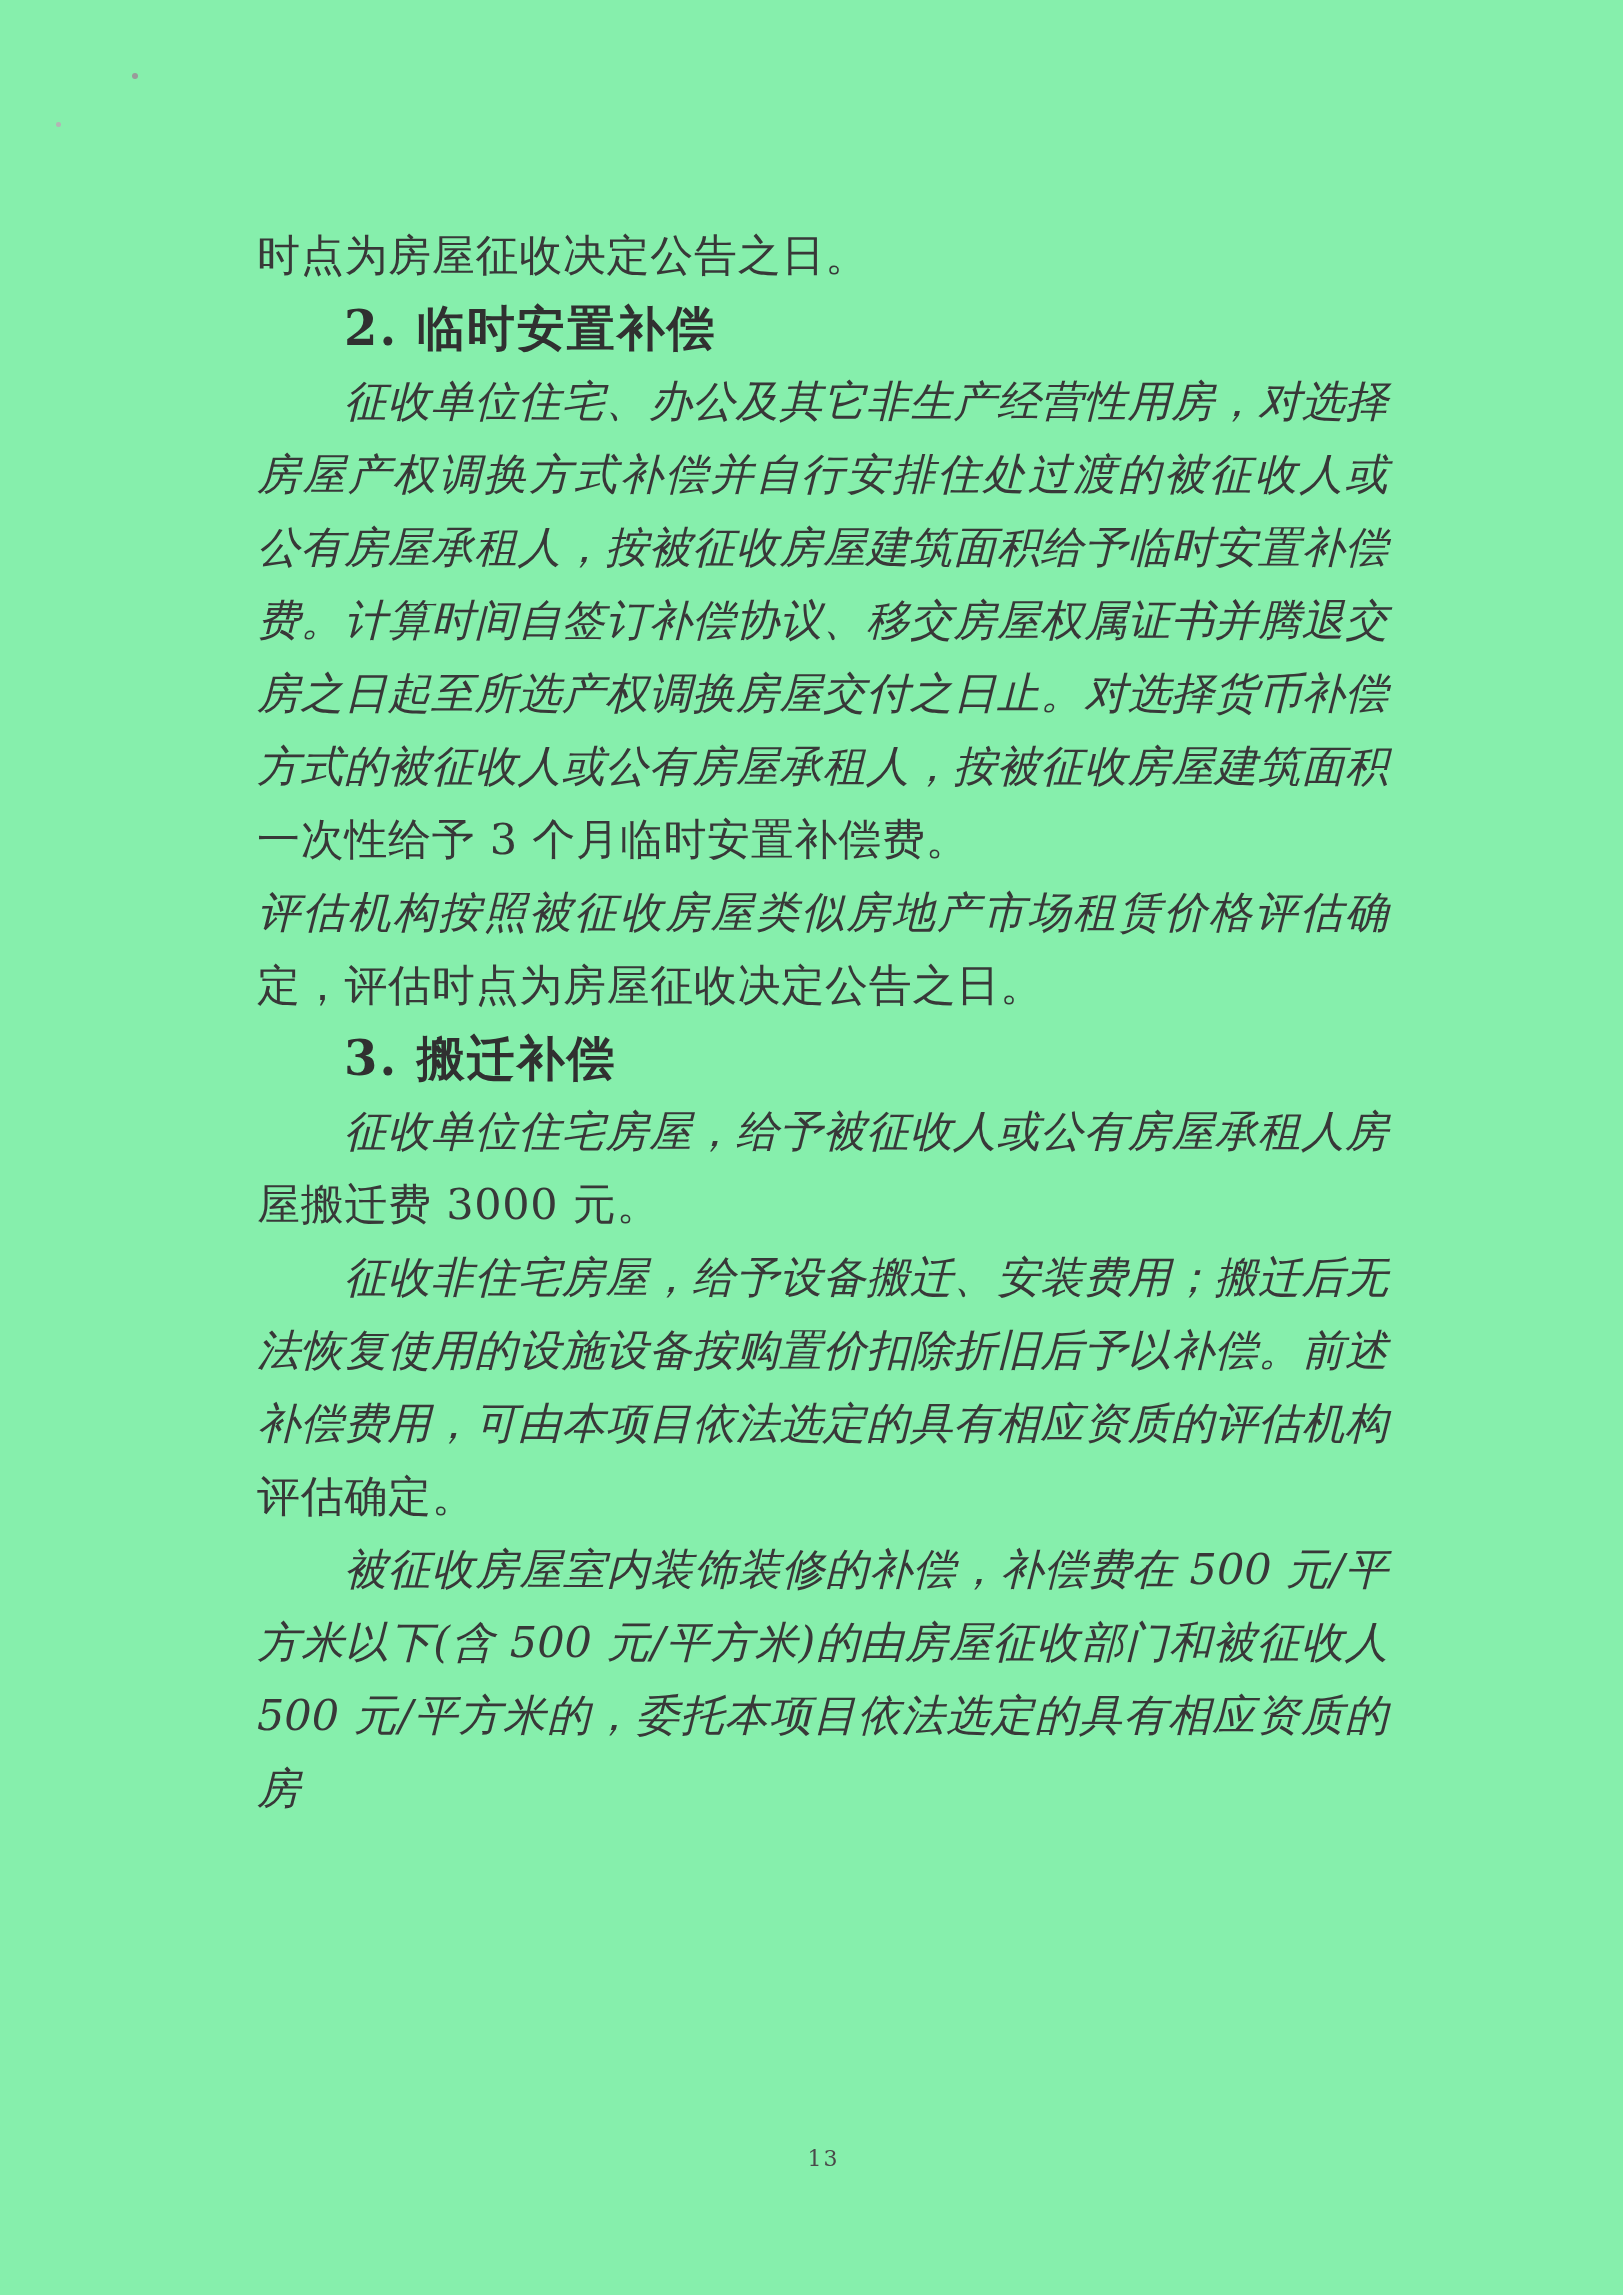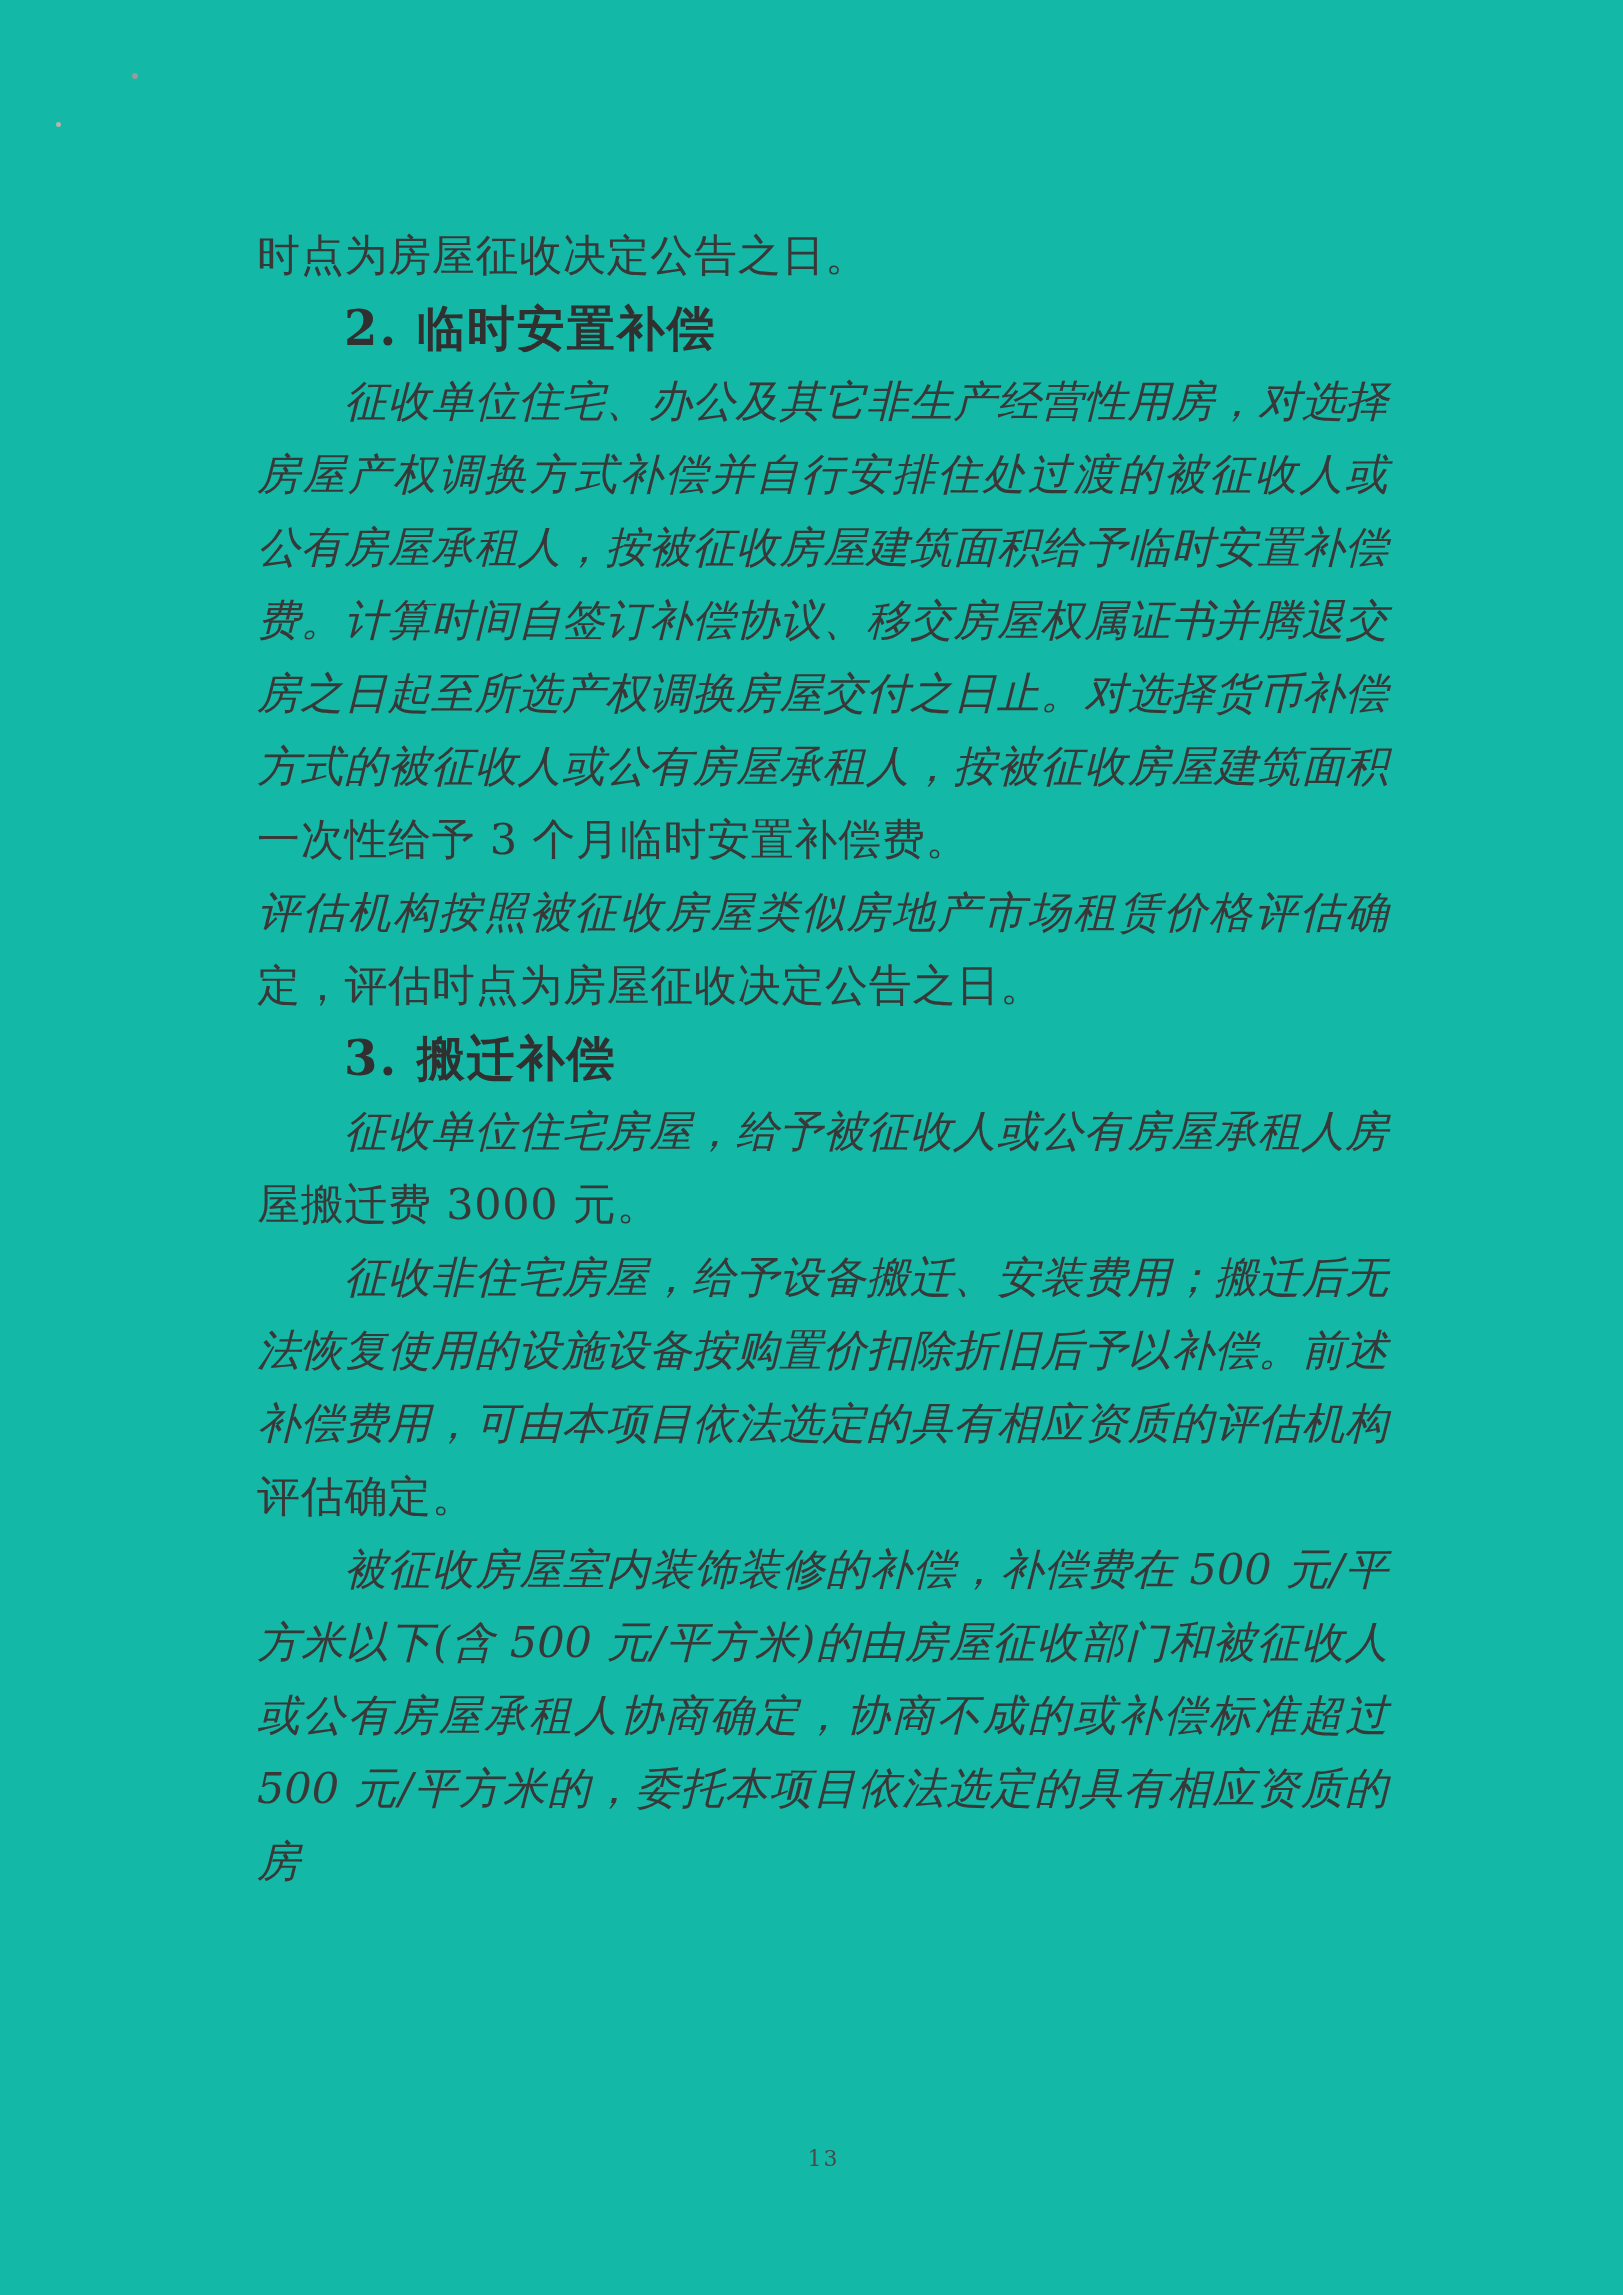--- a/index.html
+++ b/index.html
@@ -4,21 +4,21 @@
 <style>
   html, body {
     margin: 0;
     padding: 0;
     background: #ffffff;
   }
   .page {
     position: relative;
     width: 1623px;
     height: 2295px;
-    background: #14b8a6;
+    background: #86efac;
     overflow: hidden;
     font-family: "DejaVu Serif", "Liberation Serif", serif;
   }
   .text-block {
     position: absolute;
     left: 257px;
     top: 219px;
     width: 1131px;
   }
   .line {
@@ -98,20 +98,19 @@
     <div class="line">定，评估时点为房屋征收决定公告之日。</div>
     <div class="line heading">3. 搬迁补偿</div>
     <div class="line indent justify">征收单位住宅房屋，给予被征收人或公有房屋承租人房</div>
     <div class="line">屋搬迁费 3000 元。</div>
     <div class="line indent justify">征收非住宅房屋，给予设备搬迁、安装费用；搬迁后无</div>
     <div class="line justify">法恢复使用的设施设备按购置价扣除折旧后予以补偿。前述</div>
     <div class="line justify">补偿费用，可由本项目依法选定的具有相应资质的评估机构</div>
     <div class="line">评估确定。</div>
     <div class="line indent justify">被征收房屋室内装饰装修的补偿，补偿费在 500 元/平</div>
     <div class="line justify">方米以下(含 500 元/平方米)的由房屋征收部门和被征收人</div>
-    <div class="line justify">或公有房屋承租人协商确定，协商不成的或补偿标准超过</div>
     <div class="line justify">500 元/平方米的，委托本项目依法选定的具有相应资质的房</div>
   </div>
 
   <div class="page-number">13</div>
 
 </div>
 
 
 </body></html>

